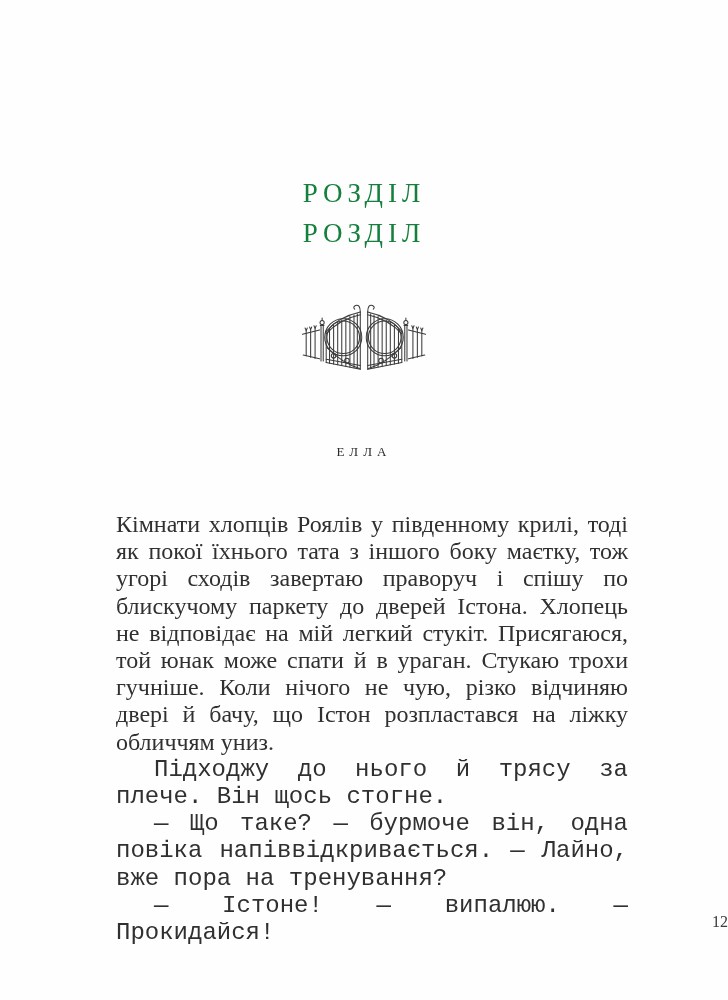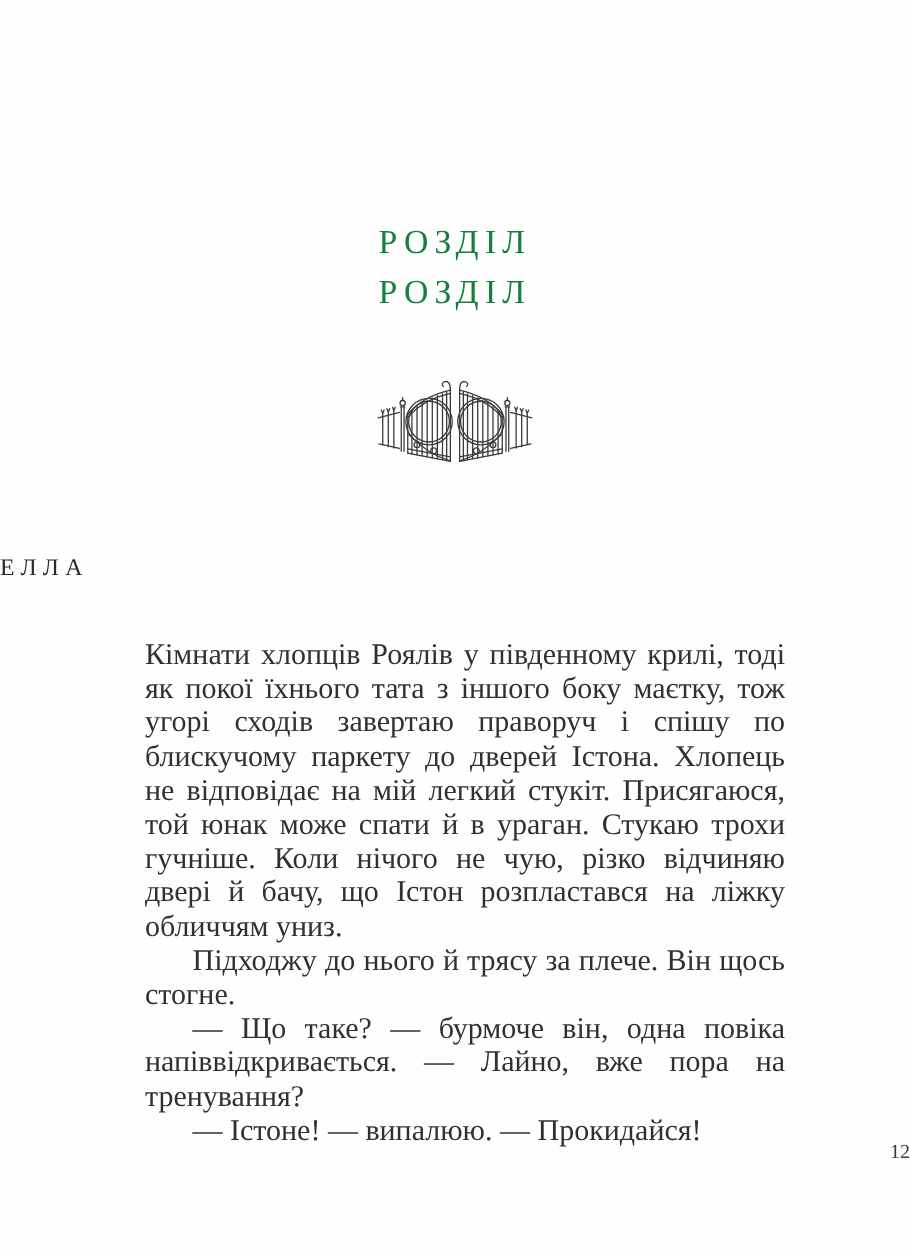--- a/index.html
+++ b/index.html
@@ -33,38 +33,38 @@
     left:0;
     width:100%;
     text-align:center;
   }
   .gate-wrap svg { display:inline-block; }
   .pov {
     position:absolute;
     top:444px;
     left:0;
     width:100%;
-    text-align:left;
+    text-align:center;
     font-weight:normal;
-    font-size:19px;
+    font-size:13px;
     letter-spacing:5px;
     color:#2a2a2a;
   }
   .body {
     position:absolute;
     top:511px;
     left:116px;
     width:512px;
     font-size:24px;
     line-height:27.2px;
     text-align:justify;
     color:#303030;
   }
   .body p { text-indent:0; }
-  .body p.indent { text-indent:38px; }
+  .body p.indent { text-indent:38px;font-family:Liberation Mono, monospace; }
   .folio {
     position:absolute;
     top:913px;
     left:0;
     width:100%;
     text-align:right;
     font-size:16px;
     color:#3a3a3a;
   }
 </style>

